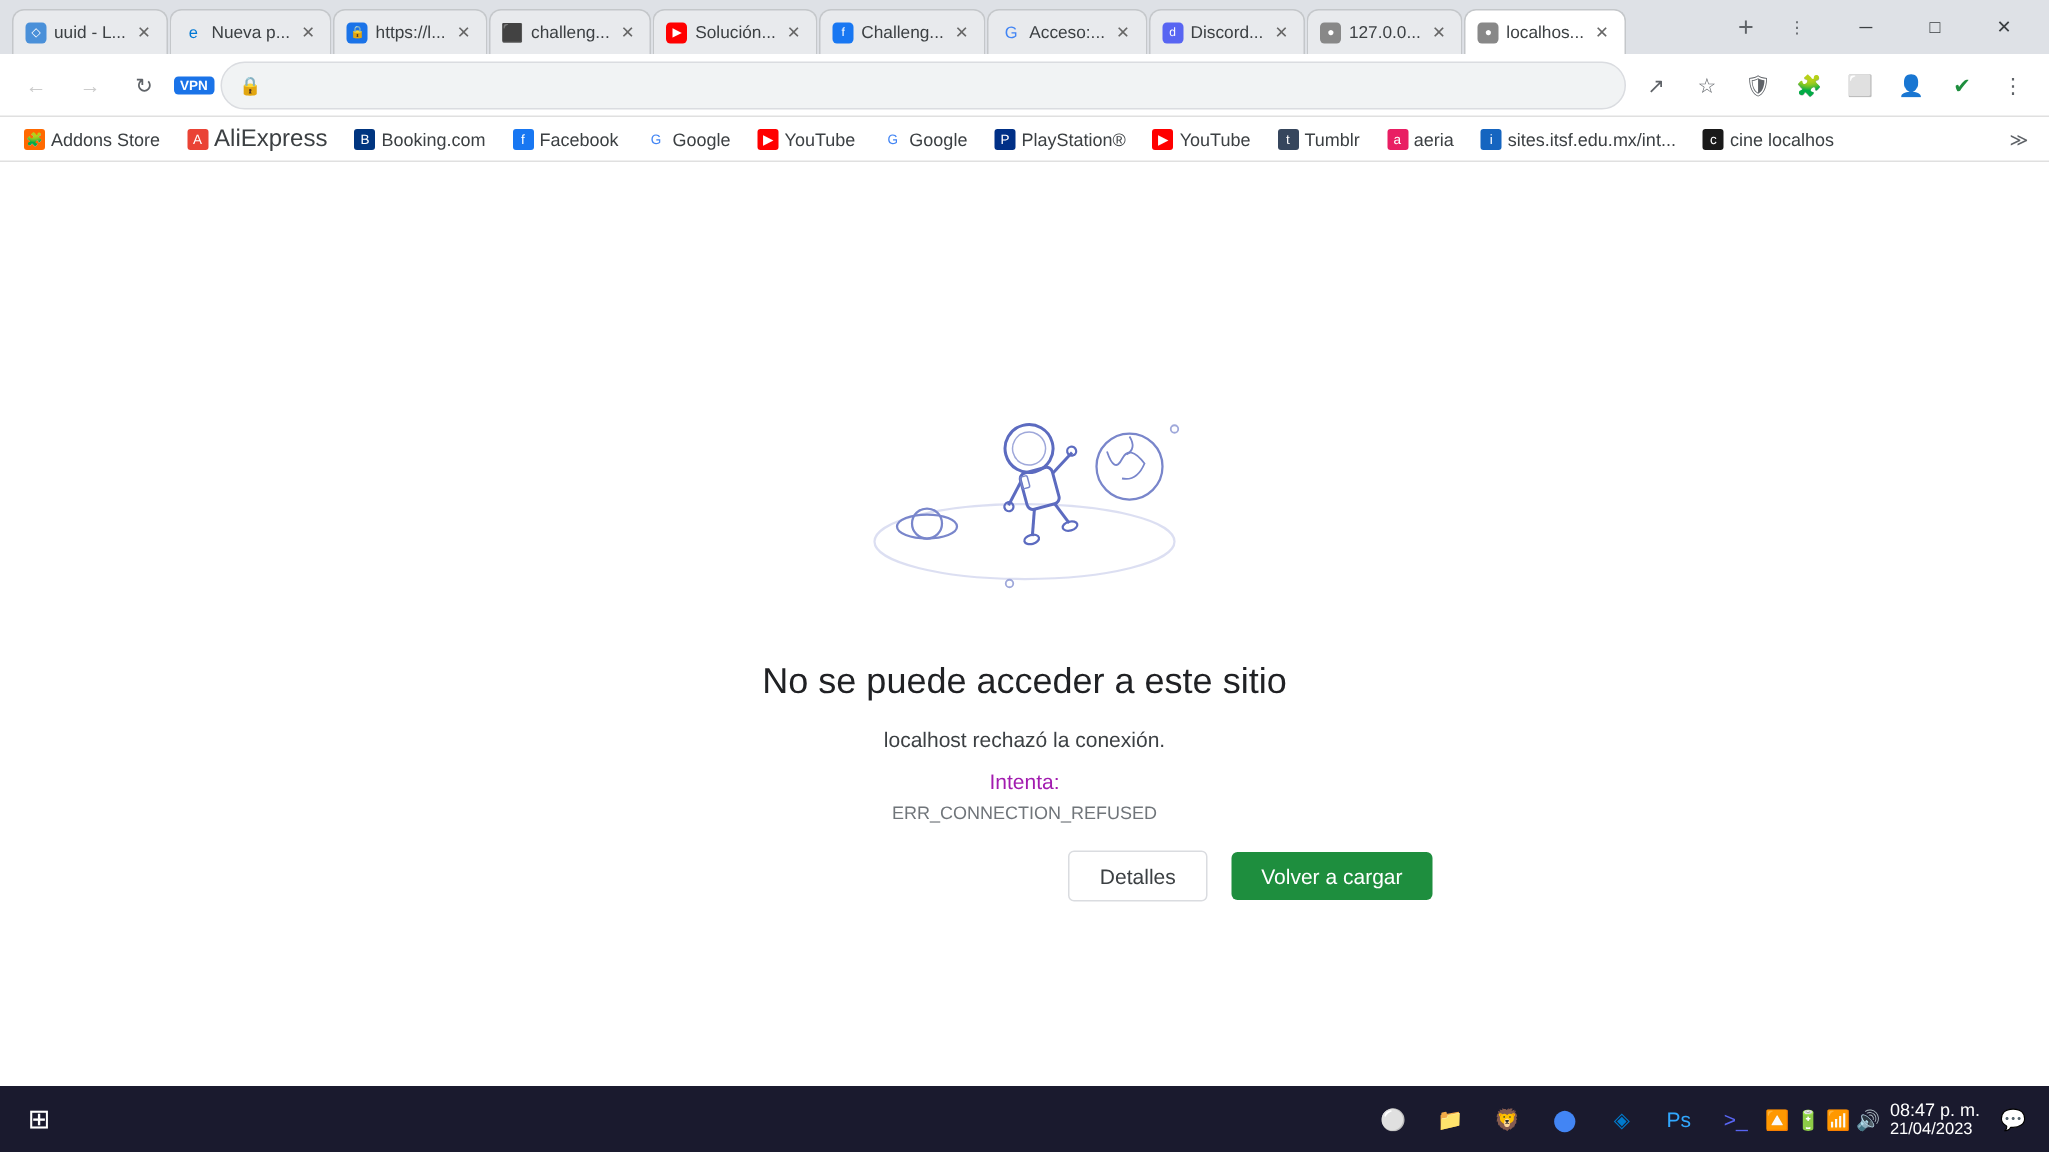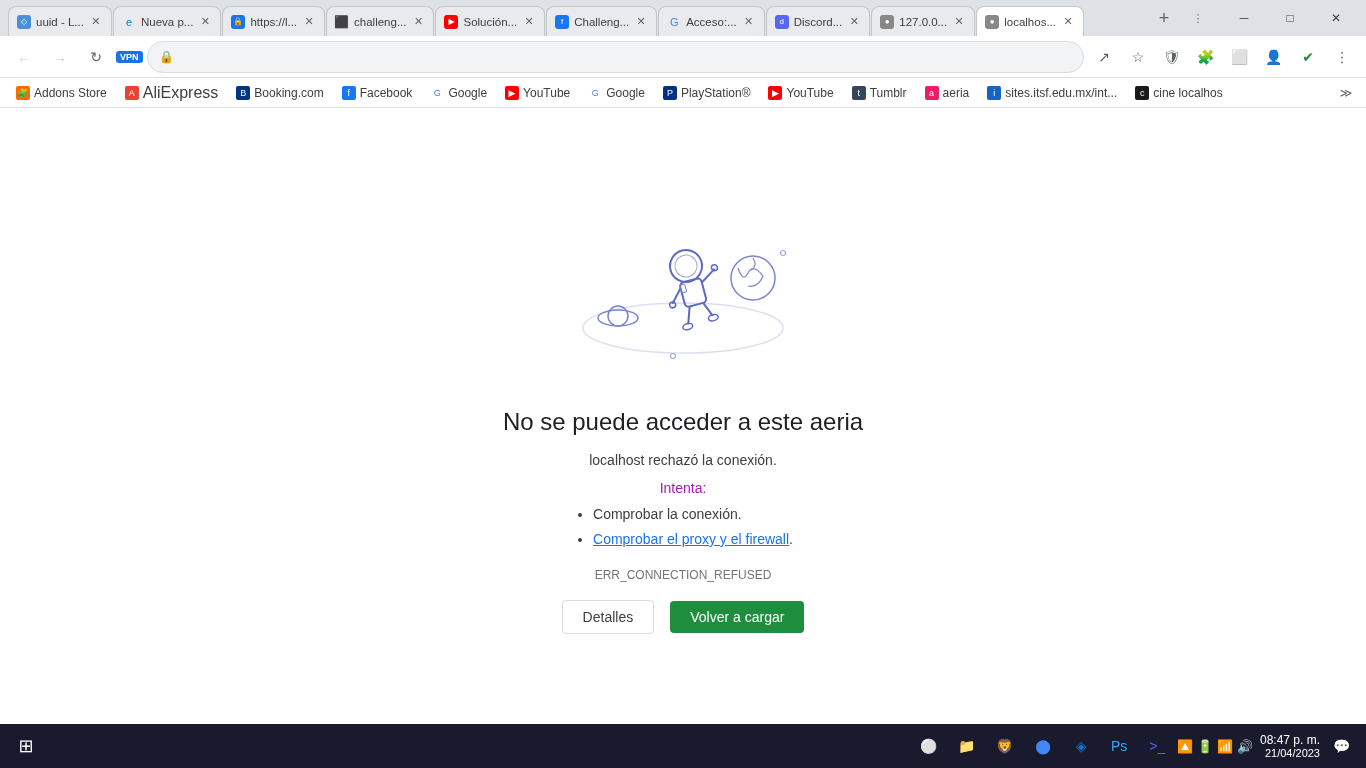--- a/index.html
+++ b/index.html
@@ -226,21 +226,21 @@
     }
     .error-code {
       font-size: 12px;
       color: #70757a;
       margin-bottom: 18px;
     }
     .error-buttons {
       display: flex;
       gap: 16px;
       width: 544px;
-      justify-content: center;
+      justify-content: flex-end;
       align-items: center;
     }
     .btn-details {
       padding: 8px 20px;
       border: 1px solid #dadce0;
       border-radius: 4px;
       background: #fff;
       font-size: 14px;
       color: #3c4043;
       cursor: pointer;
@@ -282,21 +282,21 @@
     .taskbar-right {
       display: flex; align-items: center; gap: 6px;
     }
     .taskbar-sys-icons {
       display: flex; align-items: center; gap: 4px;
     }
     .taskbar-sys-icon {
       font-size: 13px; color: #fff; cursor: pointer;
     }
     .taskbar-clock {
-      display: flex; flex-direction: column; align-items: flex-end;
+      display: flex; flex-direction: column; 
       cursor: pointer;
     }
     .taskbar-time {
       font-size: 12px; color: #fff; font-weight: 400;
     }
     .taskbar-date {
       font-size: 11px; color: #fff;
     }
     .taskbar-notification {
       width: 32px; height: 32px;
@@ -485,31 +485,27 @@
           <circle cx="52" cy="24" r="3" fill="none" stroke="#5c6bc0" stroke-width="1.5"></circle>
 
           <ellipse cx="11" cy="74" rx="5" ry="3" fill="none" stroke="#5c6bc0" stroke-width="1.5"></ellipse>
           <ellipse cx="38" cy="72" rx="5" ry="3" fill="none" stroke="#5c6bc0" stroke-width="1.5"></ellipse>
 
           <rect x="14" y="32" width="5" height="8" rx="1" fill="none" stroke="#7986cb" stroke-width="1"></rect>
         </g>
       </svg>
     </div>
 
-    <h1 class="error-title">No se puede acceder a este aeria</h1>
+    <h1 class="error-title">No se puede acceder a este sitio</h1>
 
     <p class="error-subtitle">
       <span class="host-bold">localhost</span><span> rechazó la conexión.</span>
     </p>
 
     <p class="error-try">Intenta:</p>
-    <ul class="error-list">
-      <li>Comprobar la conexión.</li>
-      <li><a>Comprobar el proxy y el firewall</a>.</li>
-    </ul>
 
     <p class="error-code">ERR_CONNECTION_REFUSED</p>
 
     <div class="error-buttons">
       <button class="btn-details">Detalles</button>
       <button class="btn-reload">Volver a cargar</button>
     </div>
   </div>
 
   <div class="taskbar">

